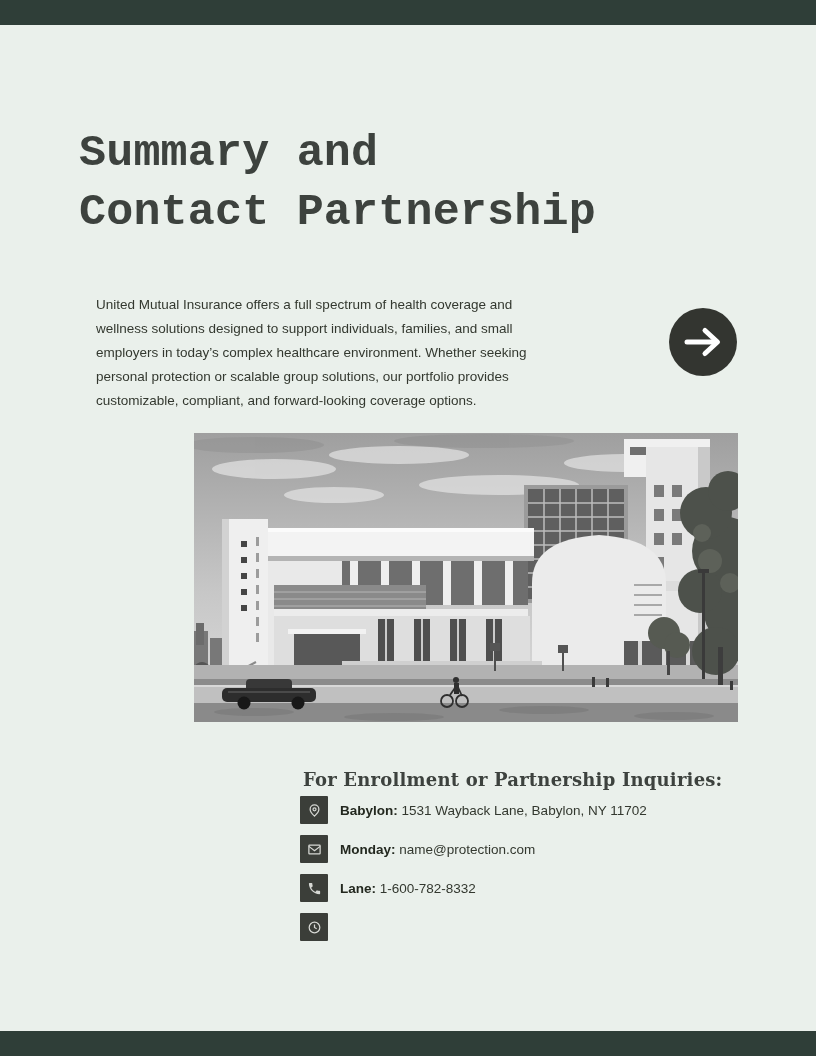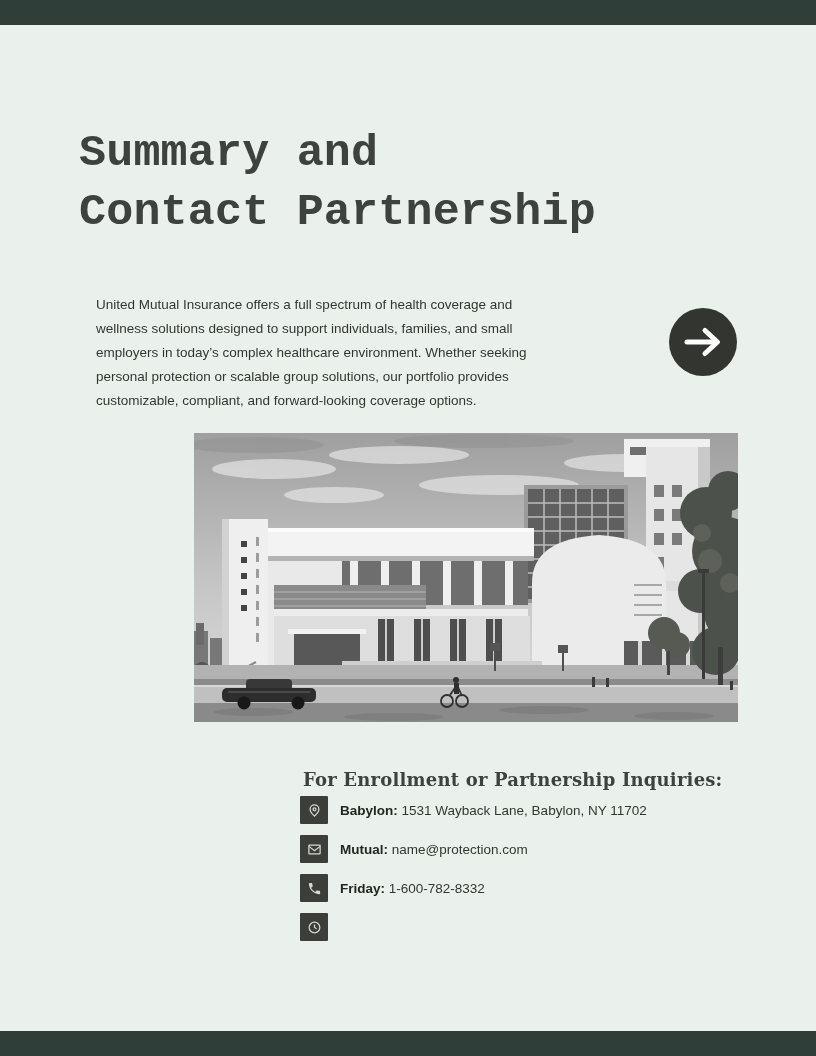--- a/index.html
+++ b/index.html
@@ -261,30 +261,30 @@
       <span class="ctext"><b>Babylon:</b> <span>1531 Wayback Lane, Babylon, NY 11702</span></span>
     </div>
 
     <div class="crow">
       <span class="iconbox">
         <svg width="15" height="15" viewBox="0 0 24 24" fill="none" stroke="#d6d8d4" stroke-width="2">
           <rect x="3" y="5" width="18" height="14" rx="1"></rect>
             <polyline points="3,7 12,14 21,7"></polyline>
         </svg>
       </span>
-      <span class="ctext"><b>Mutual:</b> <span>name@protection.com</span></span>
+      <span class="ctext"><b>Monday:</b> <span>name@protection.com</span></span>
     </div>
 
     <div class="crow">
       <span class="iconbox">
         <svg width="15" height="15" viewBox="0 0 24 24" fill="#d6d8d4">
           <path d="M6.6 10.8c1.4 2.8 3.8 5.2 6.6 6.6l2.2-2.2c.3-.3.7-.4 1-.2 1.1.4 2.3.6 3.6.6.6 0 1 .4 1 1V20c0 .6-.4 1-1 1C10.8 21 3 13.2 3 4c0-.6.4-1 1-1h3.5c.6 0 1 .4 1 1 0 1.2.2 2.4.6 3.6.1.3 0 .7-.2 1l-2.3 2.2z"></path>
         </svg>
       </span>
-      <span class="ctext"><b>Friday:</b> <span>1-600-782-8332</span></span>
+      <span class="ctext"><b>Lane:</b> <span>1-600-782-8332</span></span>
     </div>
 
 
     <div class="crow">
       <span class="iconbox">
         <svg width="15" height="15" viewBox="0 0 24 24" fill="none" stroke="#d6d8d4" stroke-width="2">
           <circle cx="12" cy="12" r="8.5"></circle>
             <path d="M12 7v5l3.5 2"></path>
         </svg>
       </span>

